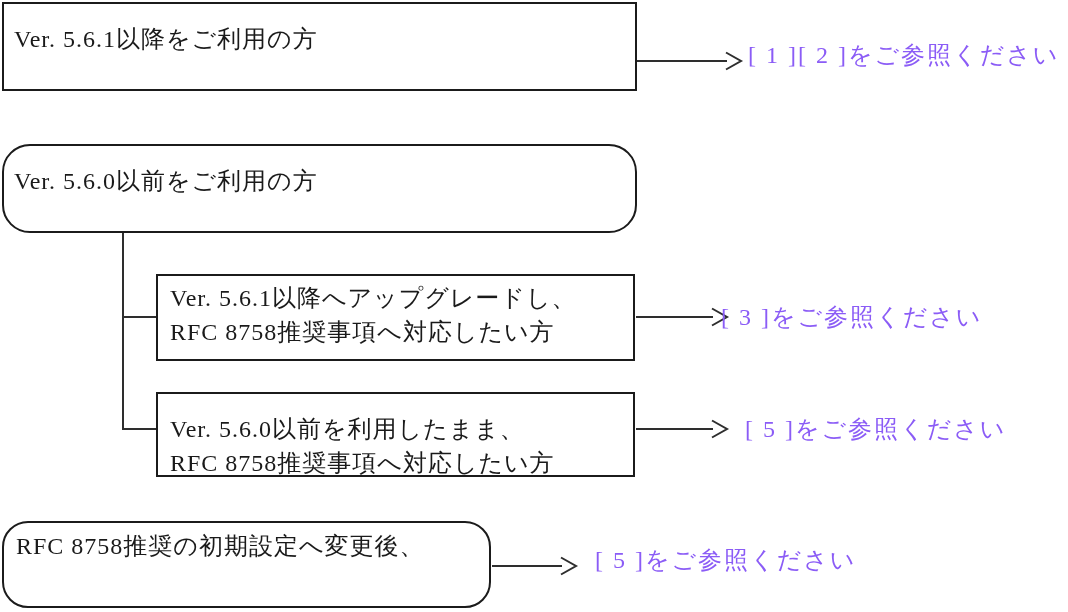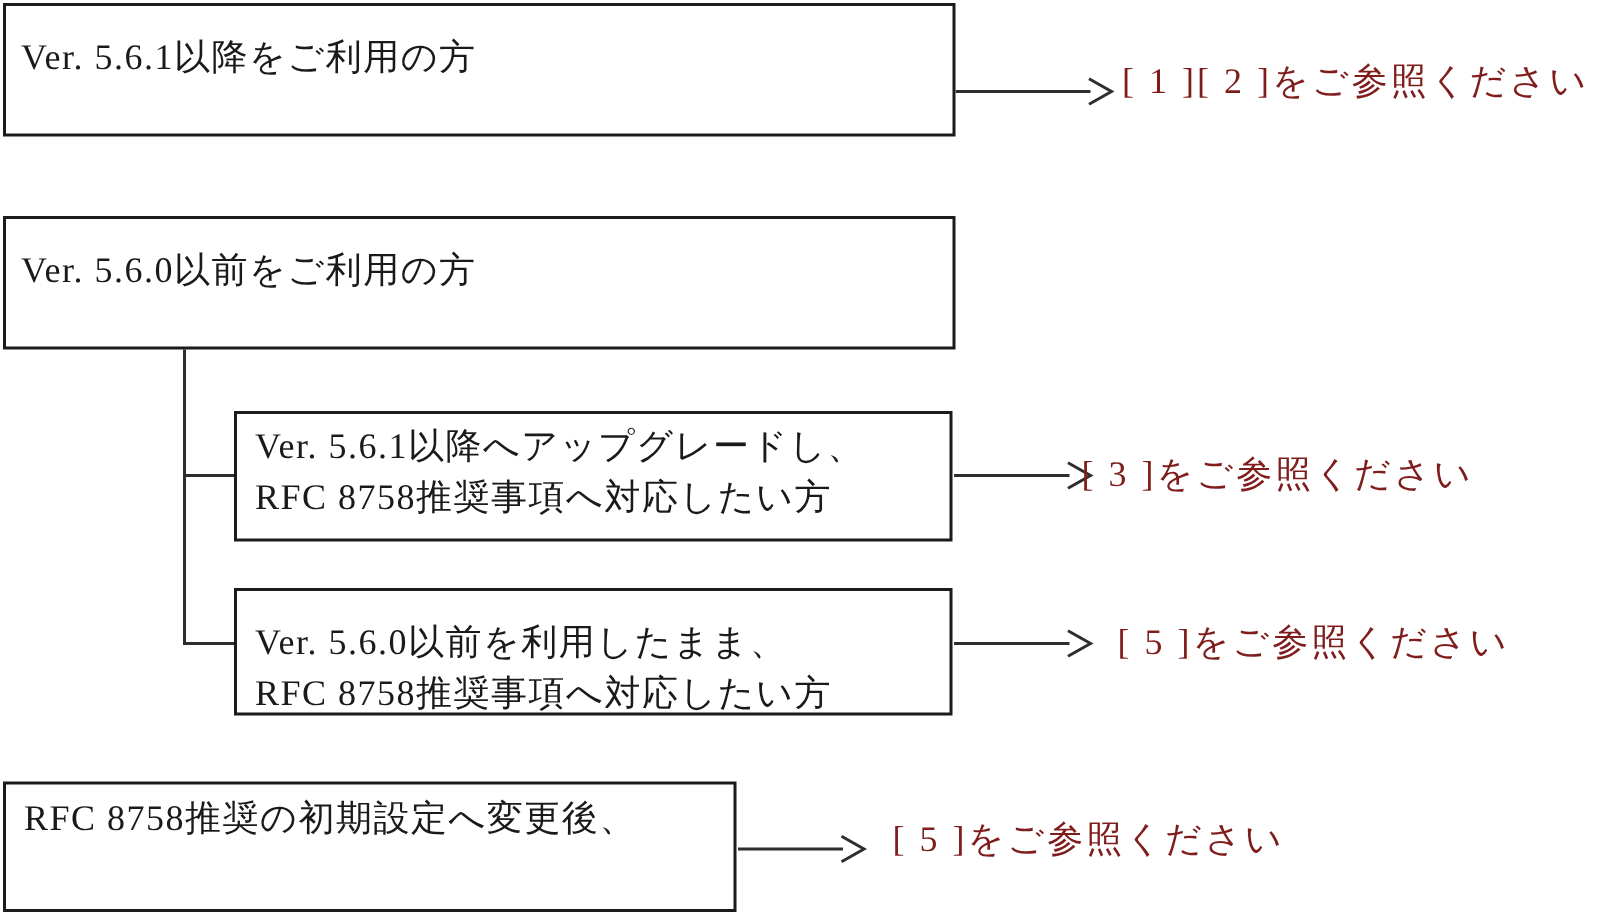--- a/index.html
+++ b/index.html
@@ -31,31 +31,31 @@
     background: #ffffff;
     font-size: 24px;
     line-height: 34px;
     letter-spacing: 1px;
     white-space: nowrap;
   }
   .node .tline {
     white-space: nowrap;
   }
   .node-1 { left: 2px;   top: 2px;   width: 635px; height: 89px; padding: 18px 10px 0 10px; }
-  .node-2 { left: 2px;   top: 144px; width: 635px; height: 89px; padding: 18px 10px 0 10px; }
+  .node-2 { left: 2px;   top: 144px; width: 635px; height: 89px; padding: 18px 10px 0 10px; border-radius: 28px; }
   .node-3 { left: 156px; top: 274px; width: 479px; height: 87px; padding: 5px 0 0 12px; }
   .node-4 { left: 156px; top: 392px; width: 479px; height: 85px; padding: 18px 12px 0 12px; }
-  .node-5 { left: 2px;   top: 521px; width: 489px; height: 87px; padding: 6px 12px 0 12px; }
+  .node-5 { left: 2px;   top: 521px; width: 489px; height: 87px; padding: 6px 12px 0 12px; border-radius: 26px; }
   .ref-label {
     position: absolute;
     font-size: 24px;
     line-height: 34px;
     letter-spacing: 2px;
     white-space: nowrap;
-    color: #7f1d1d;
+    color: #8b5cf6;
   }
   .ref-1 { left: 748px; top: 38px;  }
   .ref-3 { left: 721px; top: 300px; text-align: right; }
   .ref-4 { left: 745px; top: 412px; }
   .ref-5 { left: 595px; top: 543px; text-align: right; }
 </style>
 </head>
 <body>
 
 <div class="canvas">

